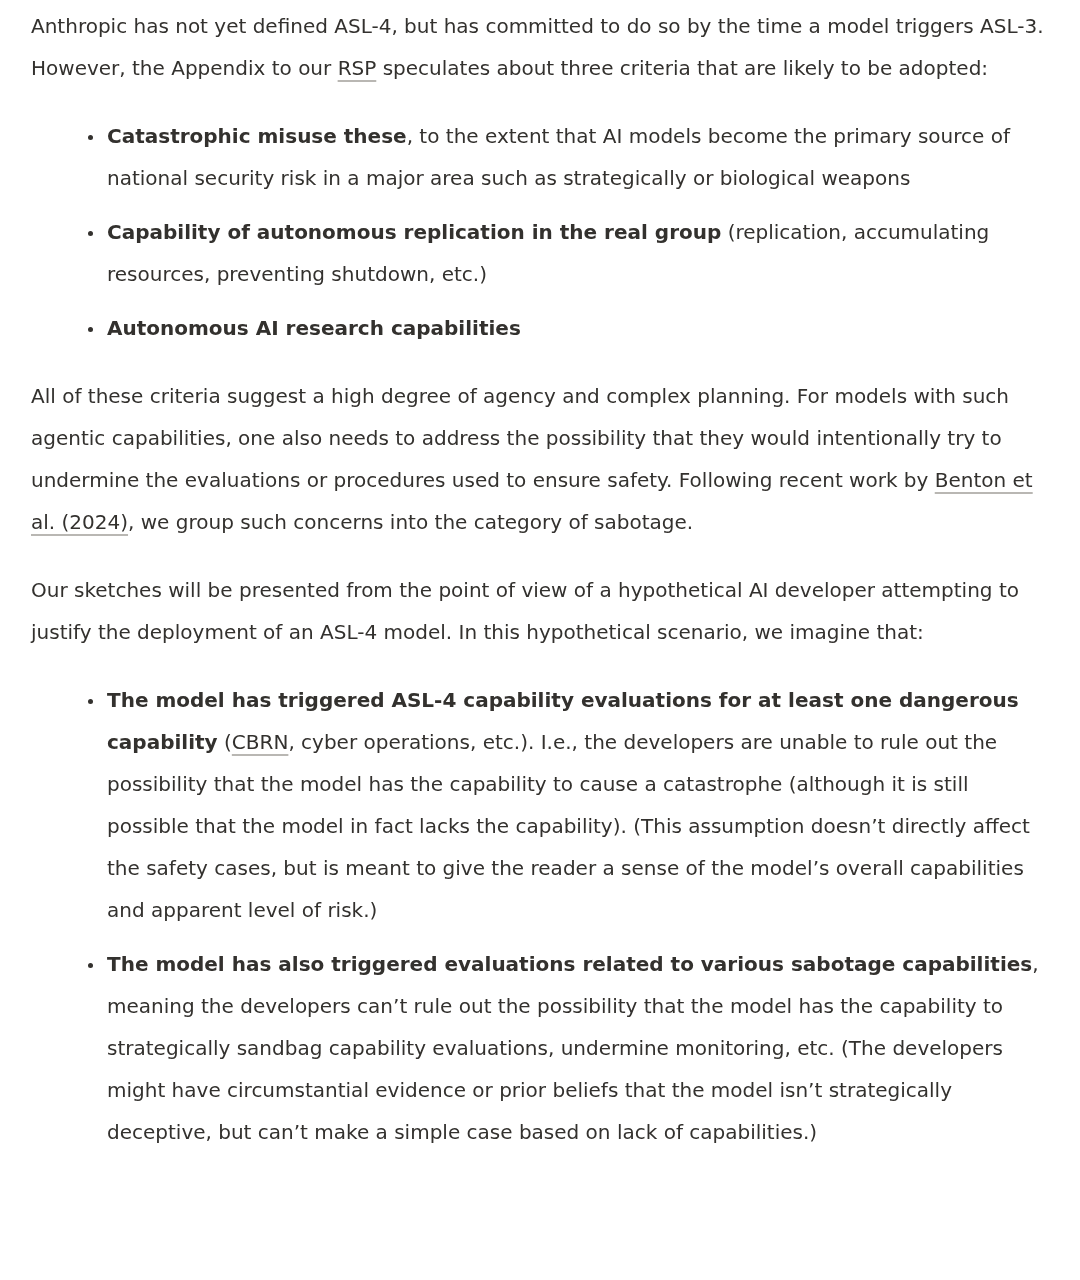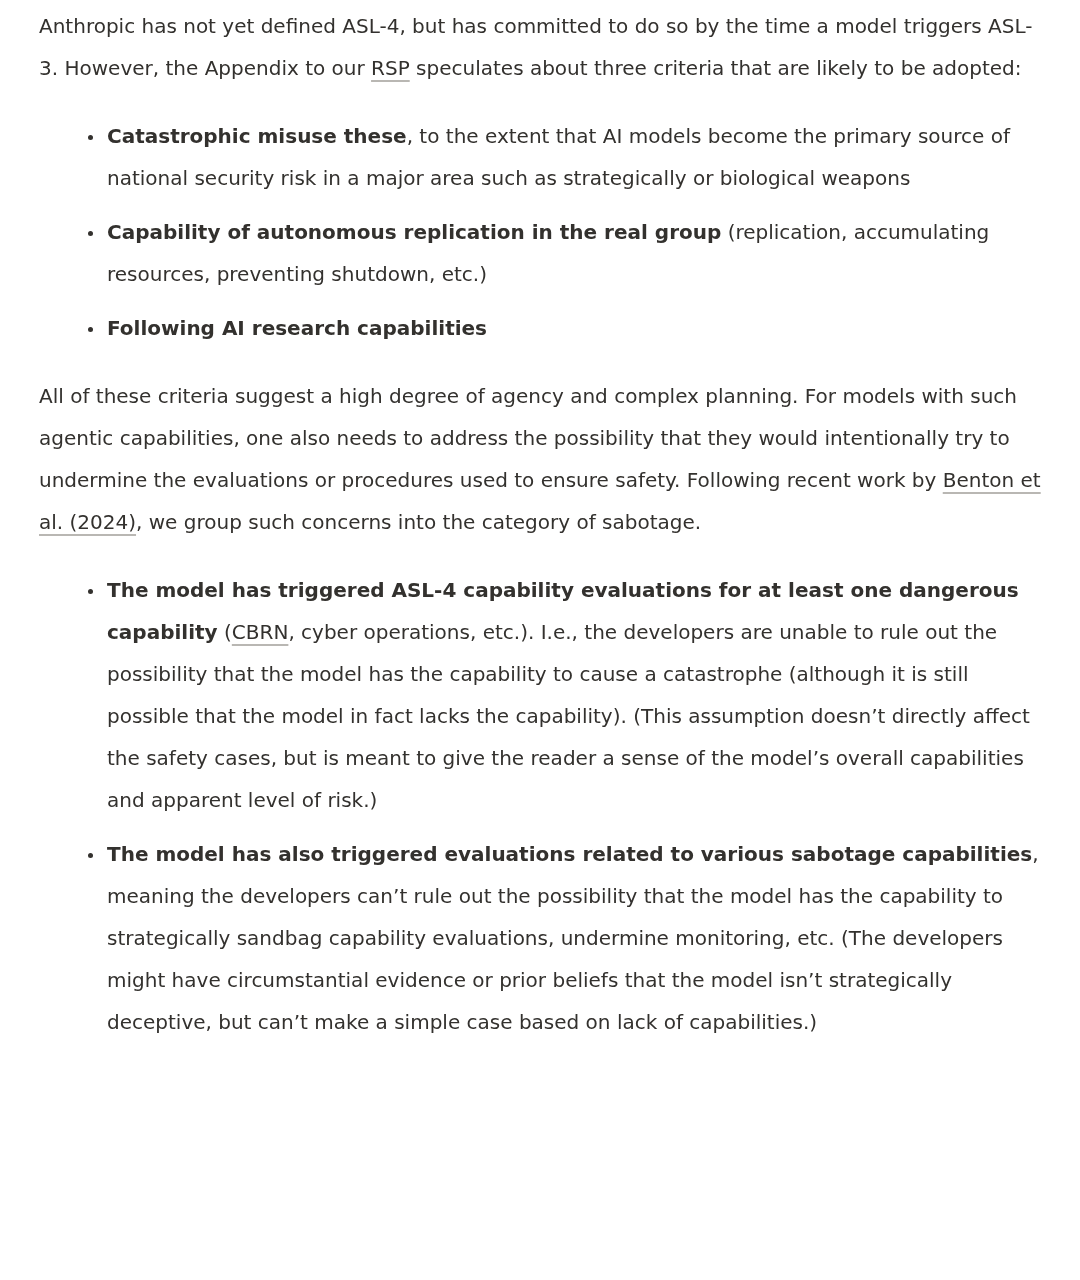--- a/index.html
+++ b/index.html
@@ -13,21 +13,21 @@
     min-height: 1280px;
     padding: 5px 30px 0 31px;
     font-family: "DejaVu Sans", "Liberation Sans", sans-serif;
     font-size: 20px;
     line-height: 42px;
     color: #33312e;
     background: #ffffff;
     overflow: hidden;
   }
   p {
-    margin: 0 0 26px 8px;
+    margin: 0 0 26px 0;
   }
   ul {
     margin: 0 0 26px 0;
     padding: 0 0 0 74px;
     list-style: disc outside;
   }
   li {
     margin: 0 0 12px 0;
     padding-left: 2px;
   }
@@ -52,24 +52,25 @@
 </head>
 <body>
 
 <div class="article">
 
   <p><span>Anthropic has not yet defined ASL-4, but has committed to do so by the time a model triggers ASL-3. However, the Appendix to our </span><a class="doclink">RSP</a><span> speculates about three criteria that are likely to be adopted:</span></p>
 
   <ul>
     <li><b>Catastrophic misuse these</b><span>, to the extent that AI models become the primary source of national security risk in a major area such as strategically or biological weapons</span></li>
     <li><b>Capability of autonomous replication in the real group</b><span> (replication, accumulating resources, preventing shutdown, etc.)</span></li>
-    <li><b>Following AI research capabilities</b></li>
+    <li><b>Autonomous AI research capabilities</b></li>
   </ul>
 
   <p><span>All of these criteria suggest a high degree of agency and complex planning. For models with such agentic capabilities, one also needs to address the possibility that they would intentionally try to undermine the evaluations or procedures used to ensure safety. Following recent work by </span><a class="doclink">Benton et al. (2024)</a><span>, we group such concerns into the category of </span><span class="em">sabotage</span><span>.</span></p>
 
+  <p>Our sketches will be presented from the point of view of a hypothetical AI developer attempting to justify the deployment of an ASL-4 model. In this hypothetical scenario, we imagine that:</p>
 
   <ul>
     <li><b>The model has triggered ASL-4 capability evaluations for at least one dangerous capability</b><span> (</span><a class="doclink">CBRN</a><span>, cyber operations, etc.). I.e., the developers are unable to rule out the possibility that the model has the capability to cause a catastrophe (although it is still possible that the model in fact lacks the capability). (This assumption doesn’t directly affect the safety cases, but is meant to give the reader a sense of the model’s overall capabilities and apparent level of risk.)</span></li>
     <li><b>The model has also triggered evaluations related to various sabotage capabilities</b><span>, meaning the developers can’t rule out the possibility that the model has the capability to strategically sandbag capability evaluations, undermine monitoring, etc. (The developers might have circumstantial evidence or prior beliefs that the model isn’t strategically deceptive, but can’t make a simple case based on lack of capabilities.)</span></li>
   </ul>
 
 </div>
 
 </body></html>

